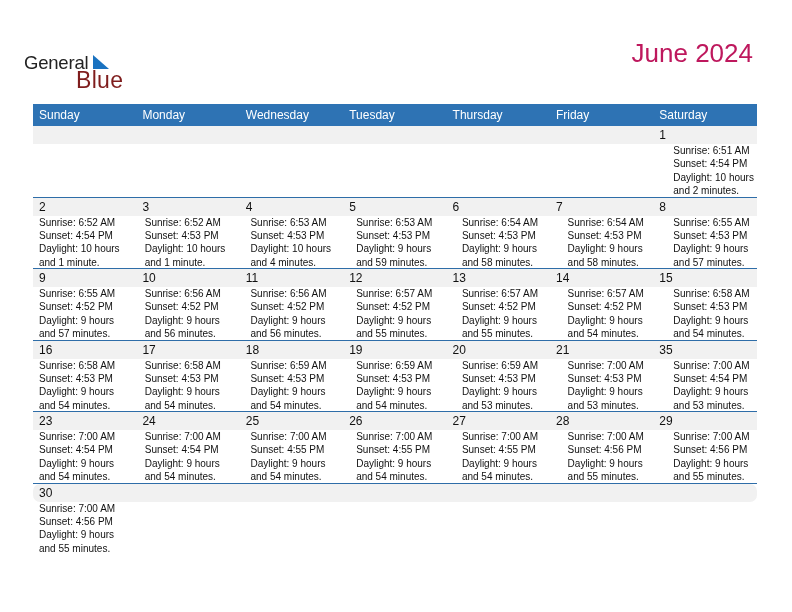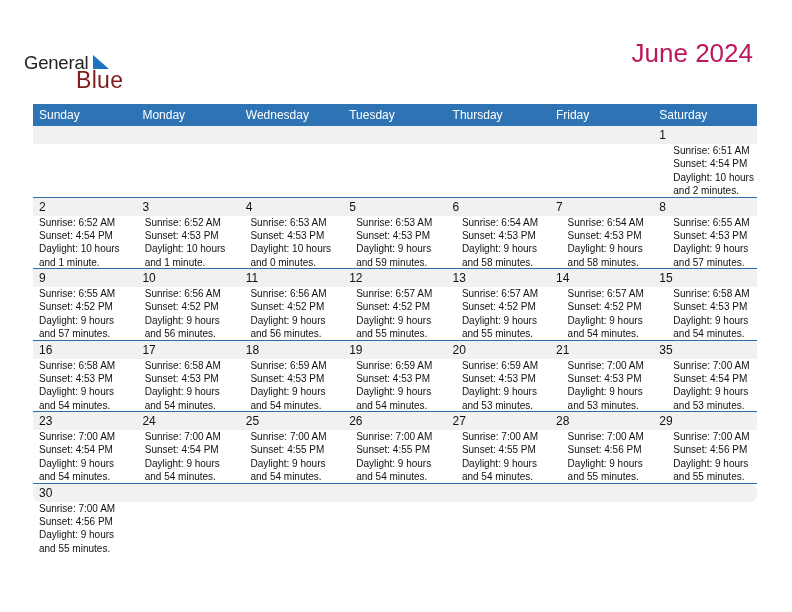--- a/index.html
+++ b/index.html
@@ -123,21 +123,21 @@
           <div class="day-info">
             <div>Sunrise: 6:52 AM</div>
             <div>Sunset: 4:53 PM</div>
             <div>Daylight: 10 hours</div>
             <div>and 1 minute.</div>
           </div>
           <div class="day-info">
             <div>Sunrise: 6:53 AM</div>
             <div>Sunset: 4:53 PM</div>
             <div>Daylight: 10 hours</div>
-            <div>and 0 minutes.</div>
+            <div>and 4 minutes.</div>
           </div>
           <div class="day-info">
             <div>Sunrise: 6:53 AM</div>
             <div>Sunset: 4:53 PM</div>
             <div>Daylight: 9 hours</div>
             <div>and 59 minutes.</div>
           </div>
           <div class="day-info">
             <div>Sunrise: 6:54 AM</div>
             <div>Sunset: 4:53 PM</div>

